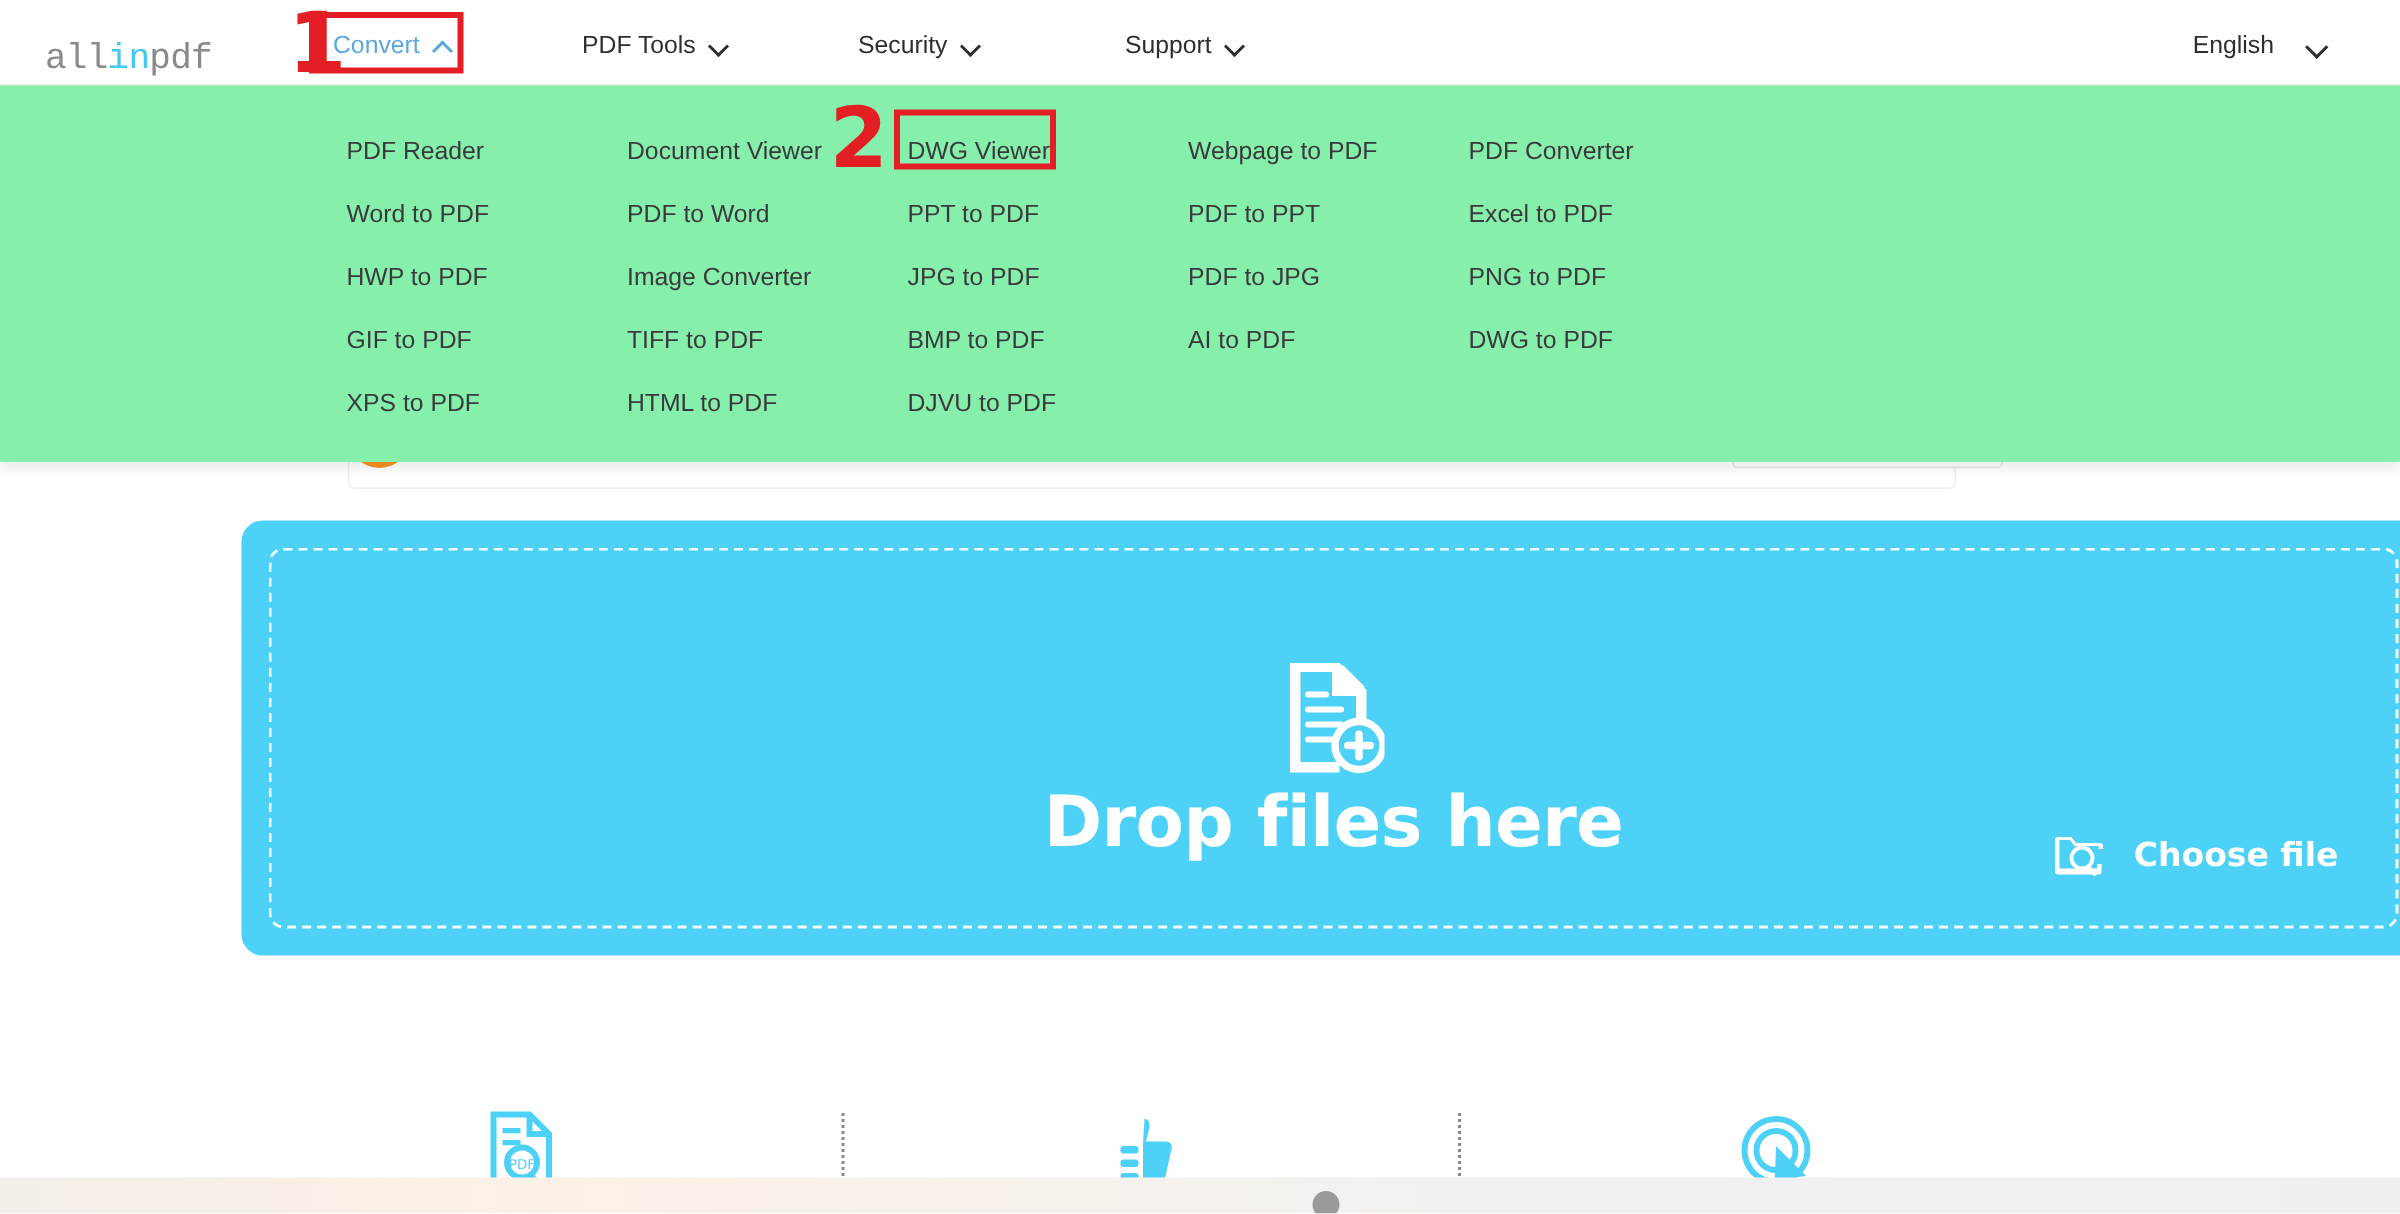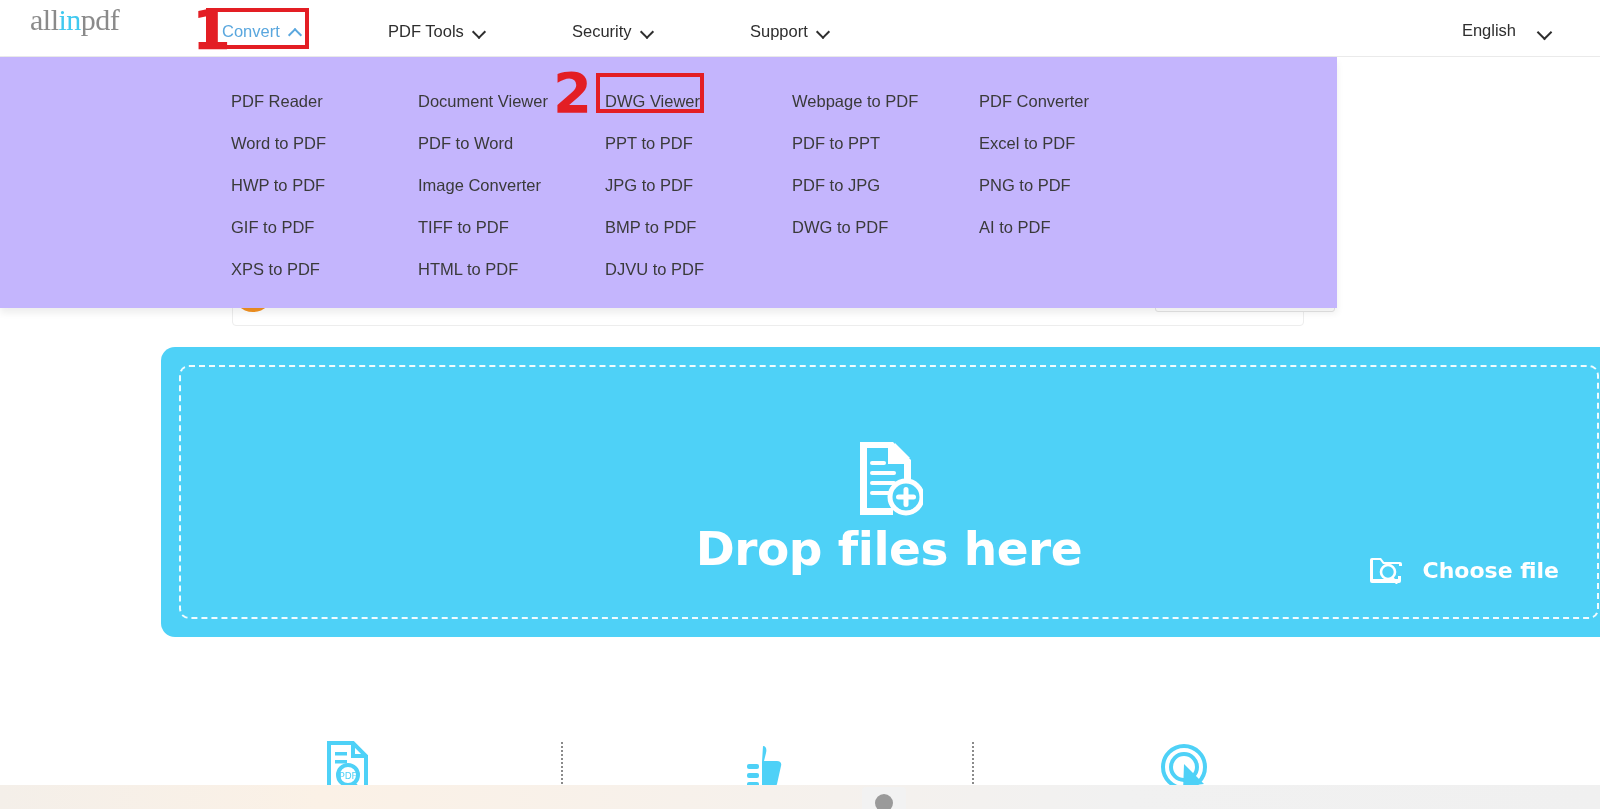--- a/index.html
+++ b/index.html
@@ -23,26 +23,26 @@
   #header {
     position: absolute;
     top: 0; left: 0;
     width: 1600px; height: 57px;
     background: #ffffff;
     border-bottom: 1px solid #eaeaea;
     z-index: 40;
   }
   #logo {
     position: absolute;
-    left: 30px; top: 4px;
-    font-size: 30px;
+    left: 30px; top: 24px;
+    font-size: 24px;
     letter-spacing: -0.5px;
     font-weight: 400;
     color: #8a8a8a;
-    font-family: Liberation Serif, serif;
+    font-family: Liberation Mono, monospace;
     line-height: 32px;
     white-space: nowrap;
   }
   #logo .hl { color: #41c9f0; }
 
   .nav-item {
     position: absolute;
     top: 18px;
     font-size: 16.5px;
     color: #2e2e2e;
@@ -242,23 +242,23 @@
     left: 13px; top: 7px;
     width: 18px; height: 18px;
     border-radius: 50%;
     background: #9a9a9a;
   }
 
   
   #dropdown {
     position: absolute;
     left: 0; top: 57px;
-    width: 1337px;
+    width: 1600px;
     height: 251px;
-    background: #c4b5fd;
+    background: #86efac;
     box-shadow: 0 5px 7px rgba(0,0,0,0.07);
     z-index: 50;
   }
   #dd-grid {
     position: absolute;
     left: 231px; top: 0;
     width: 1120px;
     display: grid;
     grid-template-columns: 187px 187px 187px 187px 187px;
     grid-auto-rows: 42px;
@@ -403,22 +403,22 @@
         <div class="dd-item">PDF to PPT</div>
         <div class="dd-item">Excel to PDF</div>
         <div class="dd-item">HWP to PDF</div>
         <div class="dd-item">Image Converter</div>
         <div class="dd-item">JPG to PDF</div>
         <div class="dd-item">PDF to JPG</div>
         <div class="dd-item">PNG to PDF</div>
         <div class="dd-item">GIF to PDF</div>
         <div class="dd-item">TIFF to PDF</div>
         <div class="dd-item">BMP to PDF</div>
+        <div class="dd-item">AI to PDF</div>
         <div class="dd-item">DWG to PDF</div>
-        <div class="dd-item">AI to PDF</div>
         <div class="dd-item">XPS to PDF</div>
         <div class="dd-item">HTML to PDF</div>
         <div class="dd-item">DJVU to PDF</div>
         <div class="dd-item empty"></div>
         <div class="dd-item empty"></div>
       </div>
   </div>
 
   <div class="ann-num" id="ann-num-1">1</div>
   <div class="ann-box" id="ann-box-1"></div>

